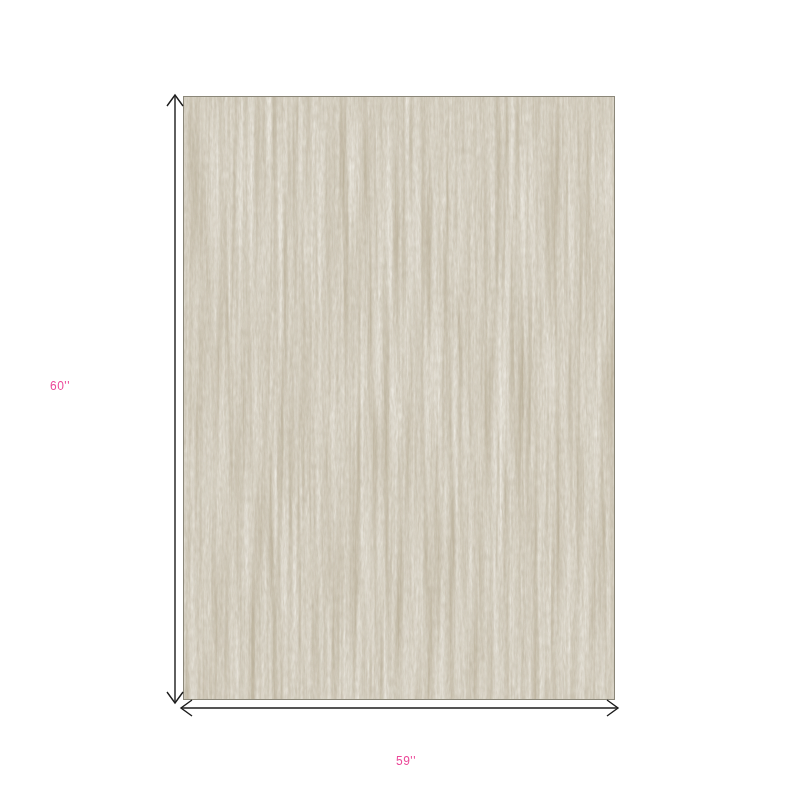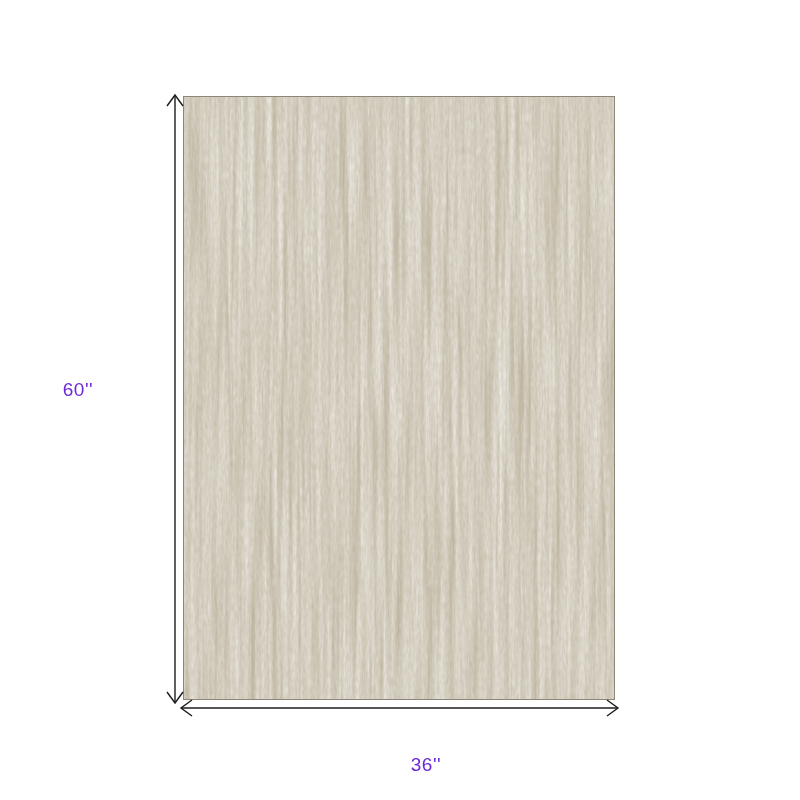--- a/index.html
+++ b/index.html
@@ -35,24 +35,23 @@
   .dim-overlay {
     position: absolute;
     left: 0;
     top: 0;
     width: 800px;
     height: 800px;
     pointer-events: none;
   }
   .dim-label {
     position: absolute;
-    font-size: 19px;
+    font-size: 12px;
     letter-spacing: 0.5px;
-    color: #6d28d9;
-    text-align: center;
+    color: #ec4899;
   }
   .dim-label.height {
     left: 50px;
     top: 379px;
     width: 56px;
   }
   .dim-label.width {
     left: 396px;
     top: 754px;
     width: 60px;
@@ -94,15 +93,15 @@
       <line x1="175" y1="95" x2="175" y2="703" stroke="#1c1c1c"></line>
       <path d="M167 106 L175 95 L183 106" stroke="#1c1c1c"></path>
       <path d="M167 692 L175 703 L183 692" stroke="#1c1c1c"></path>
       <line x1="181" y1="708" x2="618" y2="708" stroke="#1c1c1c"></line>
       <path d="M192 700 L181 708 L192 716" stroke="#1c1c1c"></path>
       <path d="M607 700 L618 708 L607 716" stroke="#1c1c1c"></path>
     </g>
   </svg>
 
   <div class="dim-label height">60''</div>
-  <div class="dim-label width">36''</div>
+  <div class="dim-label width">59''</div>
 
 </div>
 
 </body></html>

